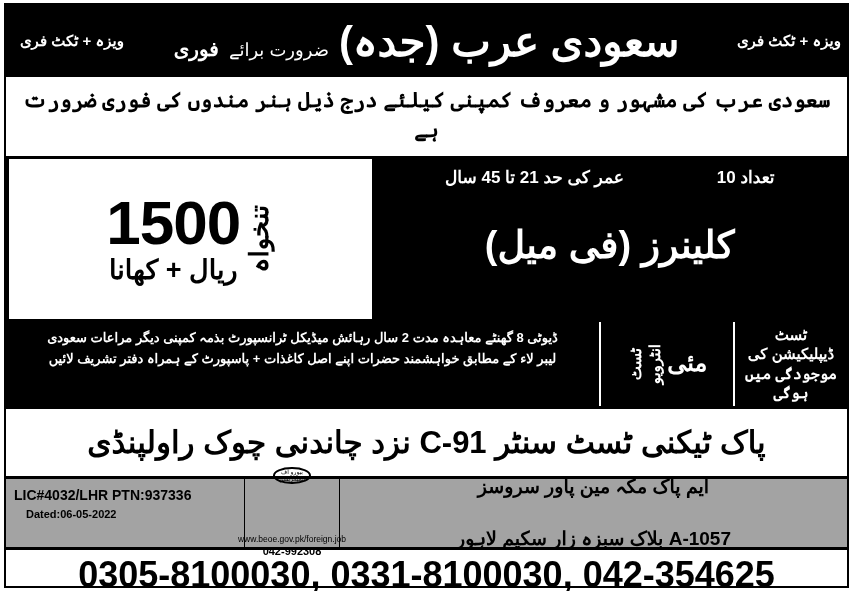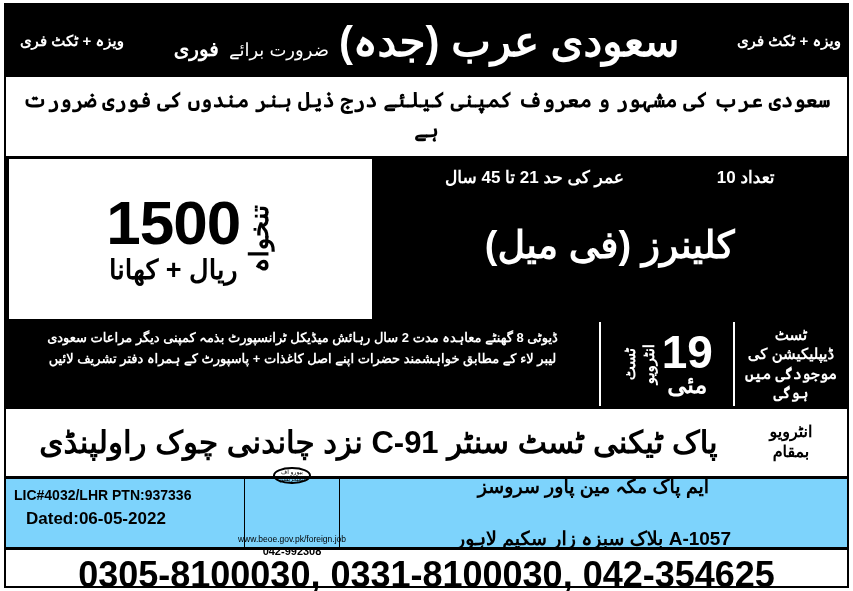--- a/index.html
+++ b/index.html
@@ -256,33 +256,33 @@
     font-weight: bold;
     direction: rtl;
   }
 
   
   .agency {
     display: flex;
     direction: ltr;
     align-items: stretch;
     border-bottom: 3px solid #000;
-    background: #7dd3fc;
+    background: #a3a3a3;
     color: #000;
     height: 68px;
   }
   .lic {
     width: 238px;
     padding: 6px 6px 4px 8px;
     box-sizing: border-box;
     font-size: 14px;
     font-weight: bold;
     line-height: 1.5;
   }
-  .lic .lic-line2 { font-size: 17px; padding-left: 12px; }
+  .lic .lic-line2 { font-size: 11px; padding-left: 12px; }
   .stamp {
     width: 96px;
     border-left: 1px solid #000;
     border-right: 1px solid #000;
     display: flex;
     flex-direction: column;
     align-items: center;
     justify-content: center;
     font-size: 8px;
     line-height: 1.25;
@@ -372,35 +372,32 @@
         </div>
       </div>
     </div>
 
     <div class="cond-block">
       <div class="cond-right">ٹسٹ
 ڈیپلیکیشن کی
 موجودگی میں ہوگی</div>
       <div class="cond-date">
         <div class="date-big">
-          <span class="date-num">19</span>
           <span class="date-month">مئی</span>
         </div>
         <div class="date-side">ٹسٹ
 انٹرویو</div>
       </div>
       <div class="cond-text">
         <div>ڈیوٹی 8 گھنٹے  معاہدہ مدت 2 سال  رہائش  میڈیکل  ٹرانسپورٹ بذمہ کمپنی  دیگر مراعات سعودی</div>
         <div>لیبر لاء کے مطابق  خواہشمند حضرات اپنے اصل کاغذات + پاسپورٹ کے ہمراہ دفتر تشریف لائیں</div>
       </div>
     </div>
 
     <div class="venue">
-      <div class="venue-label">انٹرویو
-بمقام</div>
       <div class="venue-text">پاک ٹیکنی ٹسٹ سنٹر C-91 نزد چاندنی چوک راولپنڈی</div>
     </div>
 
     <div class="agency">
       <div class="lic">
         <div>LIC#4032/LHR PTN:937336</div>
         <div class="lic-line2">Dated:06-05-2022</div>
       </div>
       <div class="stamp">
         <div class="seal">بیورو آف ایمیگریشن</div>

